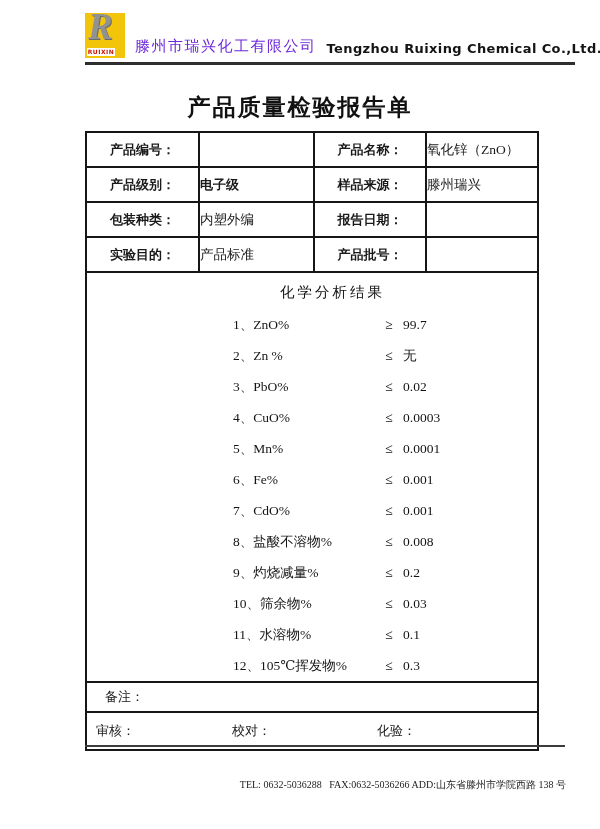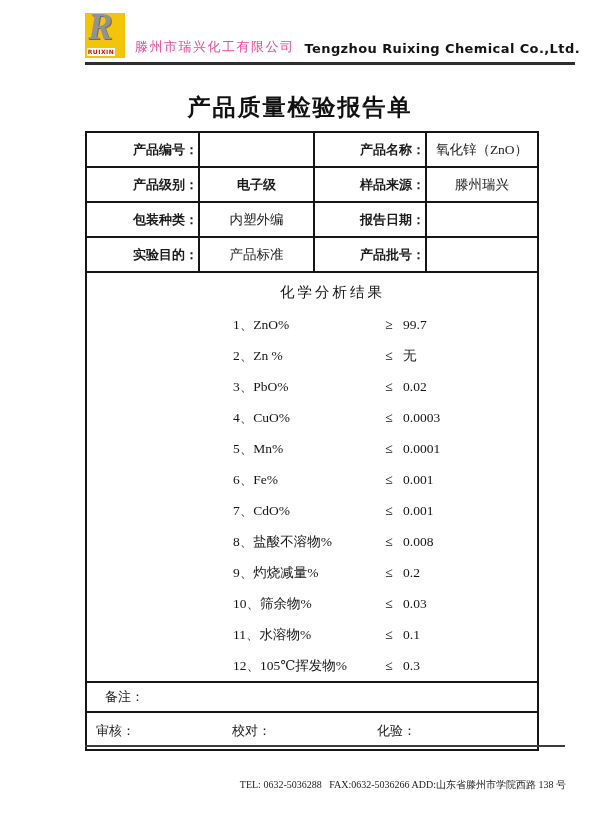--- a/index.html
+++ b/index.html
@@ -24,43 +24,43 @@
     font-style:italic; font-weight:bold; font-size:37px; line-height:40px;
     color:#929292; text-shadow:1px 1px 0 #6b6b6b;
   }
   .logo-band {
     position:absolute; bottom:2px; left:2px; width:28px; height:8px;
     background:#fff; color:#c81500;
     font-size:6px; font-weight:bold; letter-spacing:0.5px; line-height:8px; text-align:center;
   }
   .company-cn {
     font-family:"Liberation Serif","DejaVu Serif",serif;
-    font-size:13px; color:#ec4899; letter-spacing:1.5px; white-space:nowrap; padding-bottom:2px;
+    font-size:15px; color:#6d28d9; letter-spacing:1.5px; white-space:nowrap; padding-bottom:2px;
   }
   .company-en {
     font-size:13px; font-weight:bold; color:#141414; letter-spacing:0.4px;
     white-space:nowrap; padding-bottom:2px;
   }
 
   
   .title {
     position:absolute; left:0; top:92px; width:100%;
     text-align:center; font-size:23px; font-weight:bold; letter-spacing:2px; color:#111;
   }
 
   
   table.report {
     position:absolute; left:85px; top:131px; width:452px;
     border-collapse:collapse; table-layout:fixed;
   }
   table.report td { border:2px solid #161616; overflow:hidden; }
-  td.lbl { font-weight:bold; font-size:13px; text-align:right; height:33px; }
+  td.lbl { font-weight:bold; font-size:13px; text-align:center; height:33px; }
   td.val {
     font-family:"Liberation Serif","DejaVu Serif",serif;
-    font-size:13.5px; text-align:center; height:35px;
+    font-size:13.5px; text-align:left; height:35px;
   }
   td.val.emph { font-family:Liberation Serif, serif; font-weight:bold; font-size:13px; }
 
   td.analysis { height:409px; vertical-align:top; padding-top:6px;padding-left:41px; }
   .analysis-title {
     text-align:center; font-size:14.5px; letter-spacing:3px; line-height:26px;
     font-family:"Liberation Serif","DejaVu Serif",serif; color:#111;
   }
   .a-rows { margin-top:4px; }
   .a-row {

